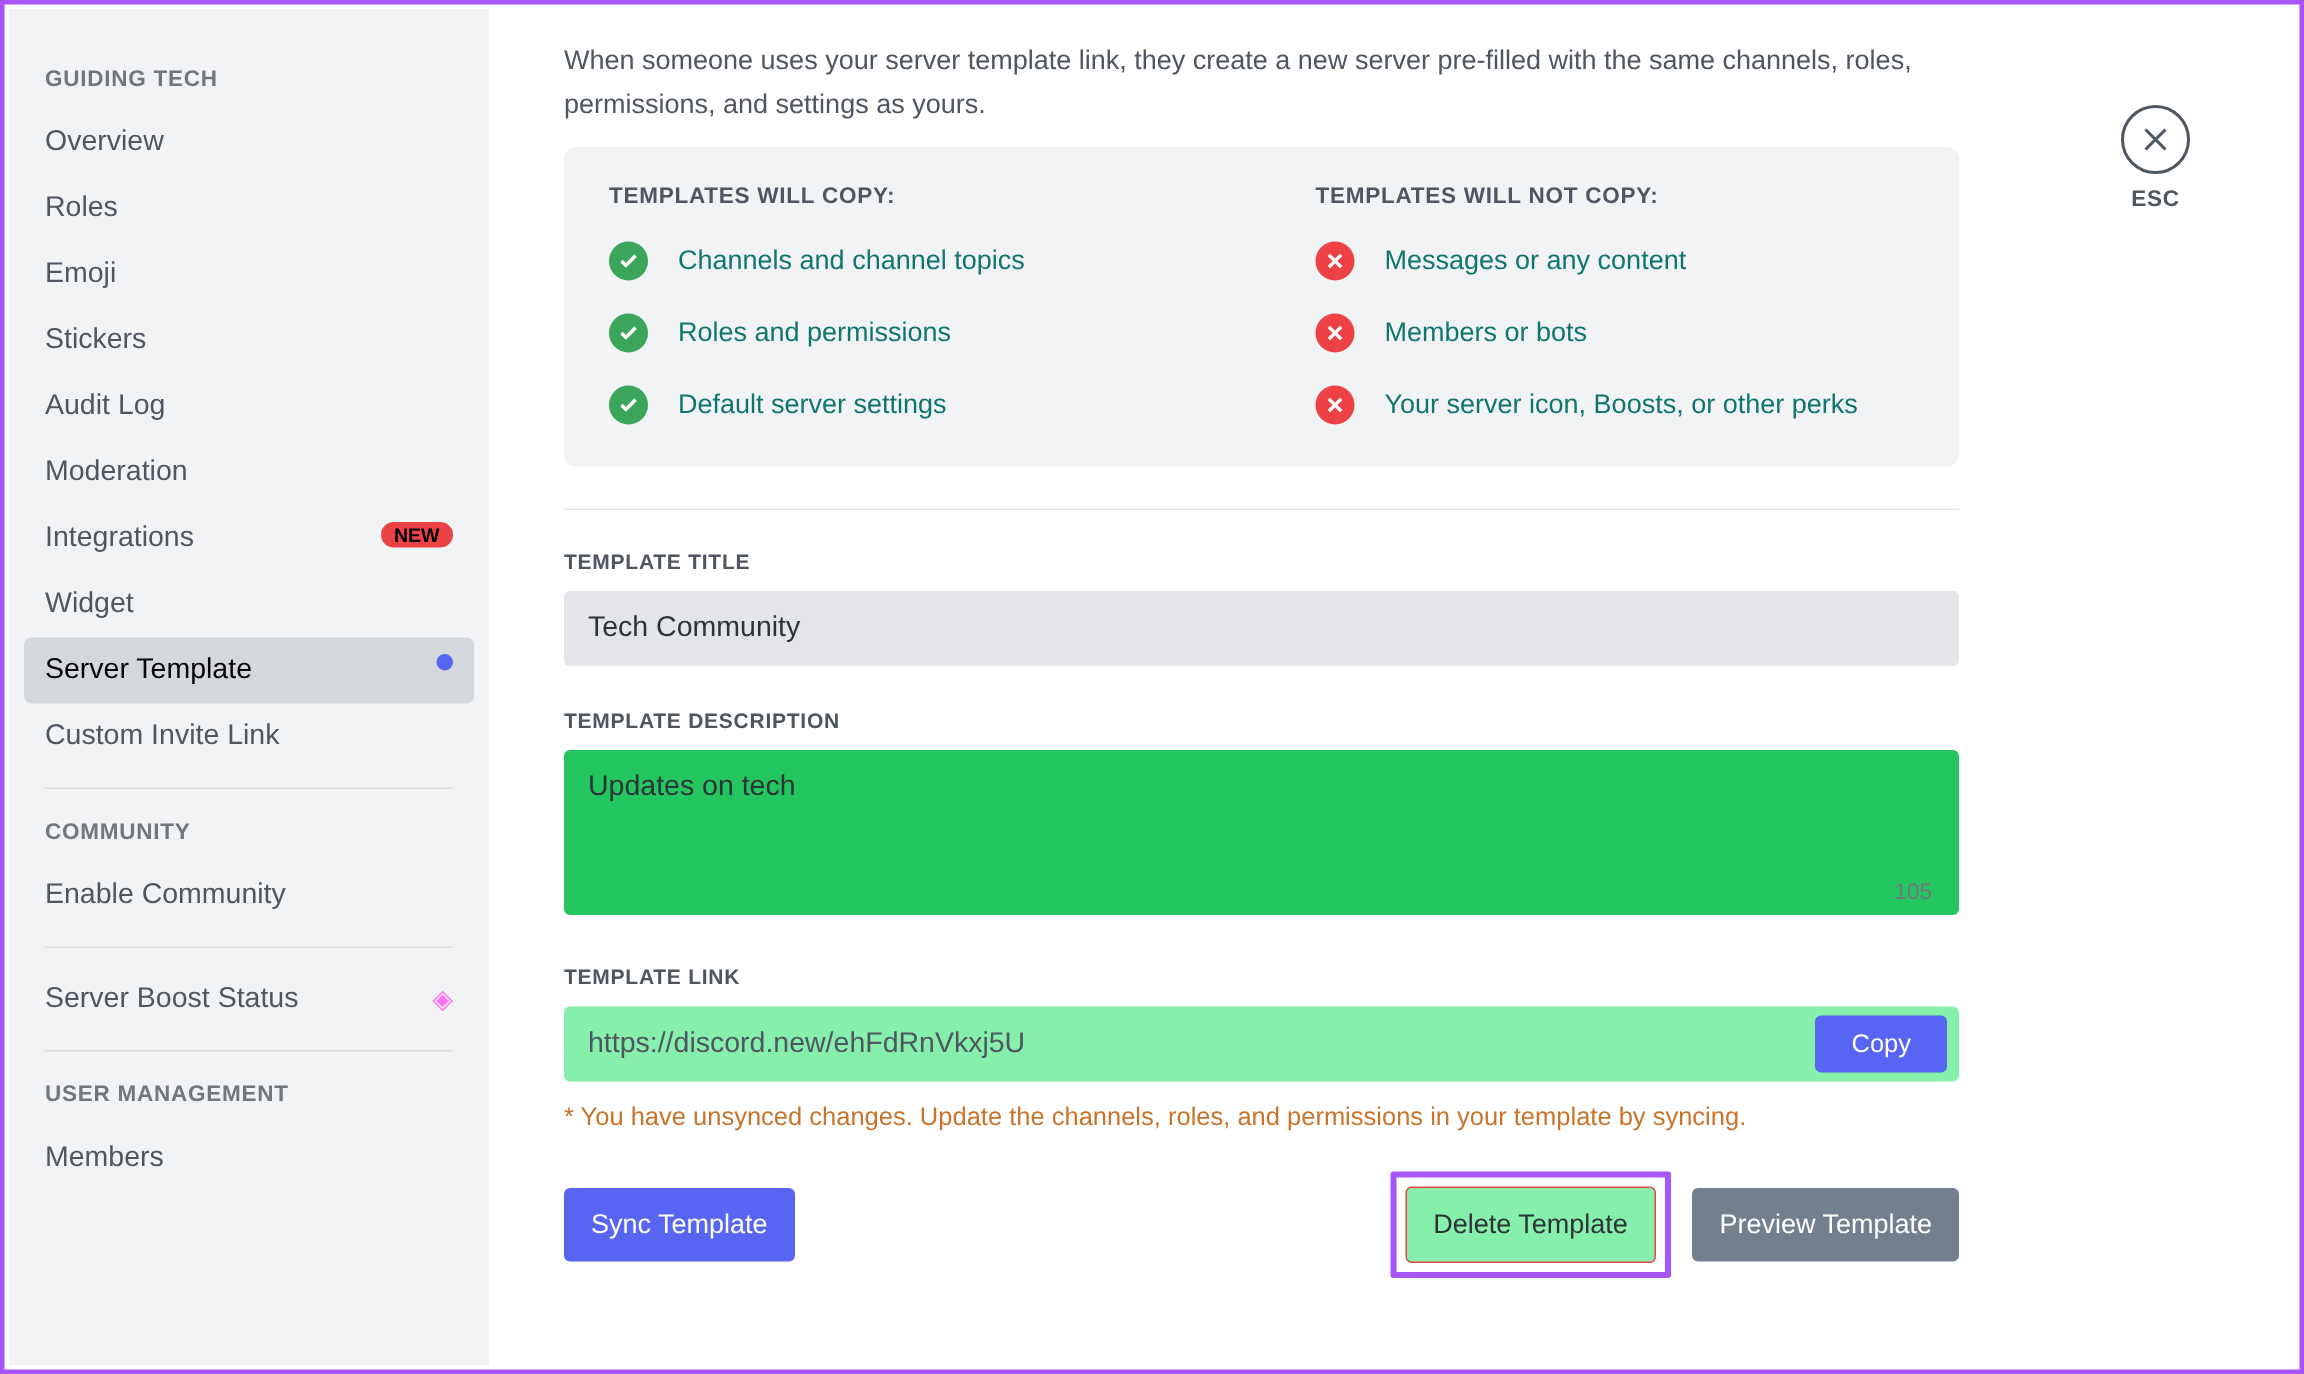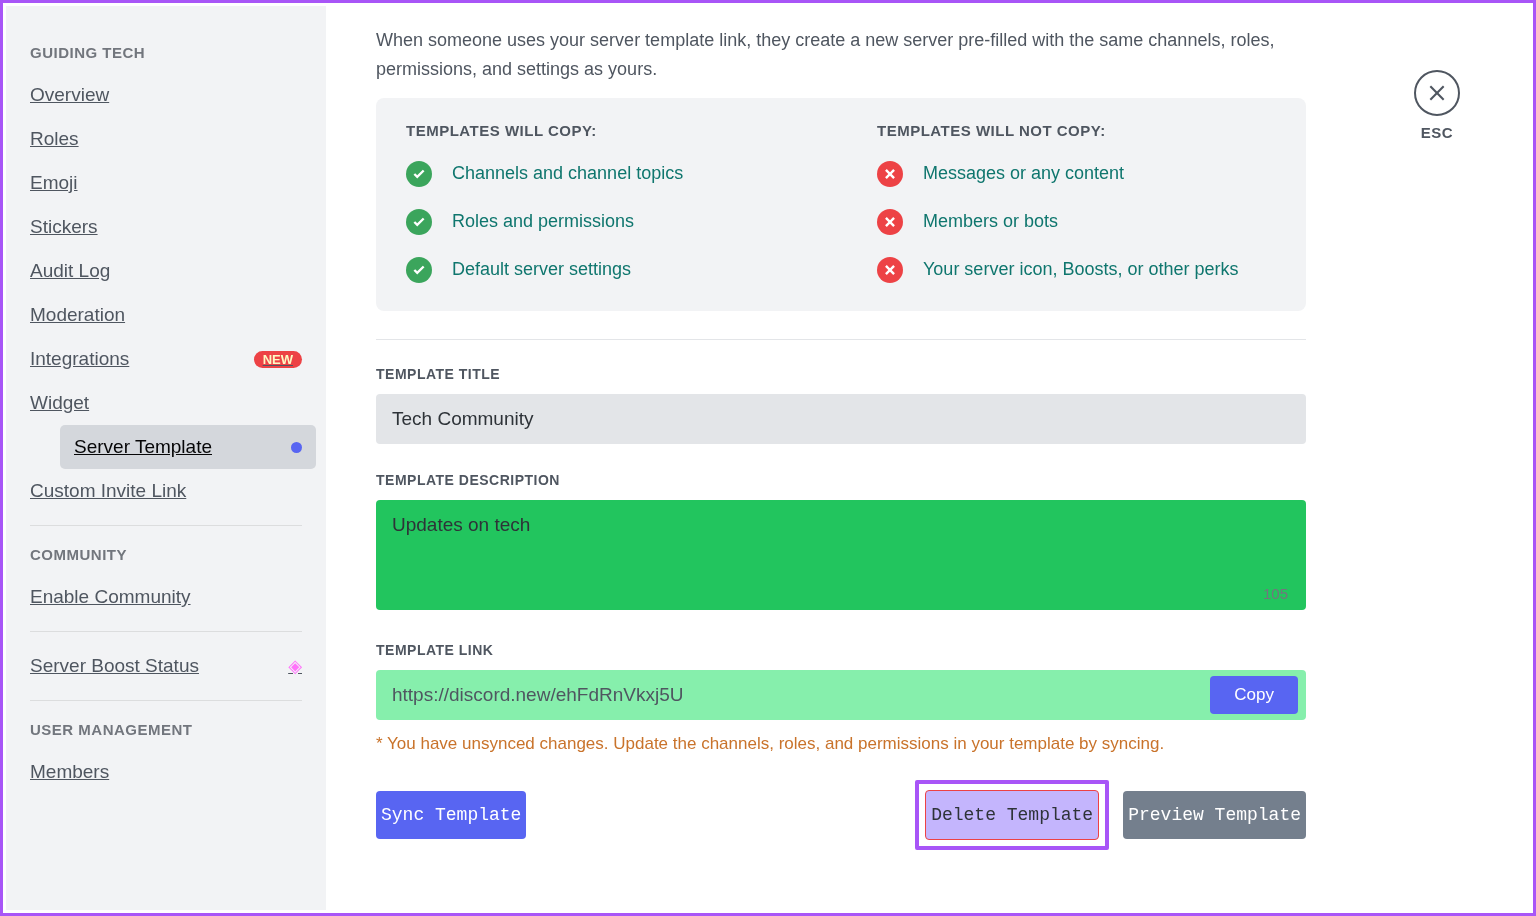--- a/index.html
+++ b/index.html
@@ -37,37 +37,35 @@
   color: #72767d;
   padding: 8px 14px 12px;
 }
 .sidebar-item {
   font-size: 19px;
   color: #4f5660;
   padding: 11px 14px;
   border-radius: 5px;
   cursor: pointer;
   display: flex;
-  align-items: center;
+  align-items: flex-start;
   justify-content: space-between;
-  text-decoration: underline;
 }
 .sidebar-item.active {
   background: #d4d7dc;
   color: #060607;
-  margin-left: 44px;
 }
 .sidebar-divider {
   height: 1px;
   background: #dcddde;
   margin: 12px 14px;
 }
 .badge-new {
   background: #ed4245;
-  color: #fef9c3;
+  color: #000000;
   font-size: 13px;
   font-weight: 700;
   padding: 1px 9px;
   border-radius: 10px;
 }
 .dot-indicator {
   width: 11px;
   height: 11px;
   background: #5865f2;
   border-radius: 50%;
@@ -207,29 +205,29 @@
 }
 .button-row {
   display: flex;
   max-width: 930px;
   margin-top: 26px;
   align-items: center;
 }
 .btn {
   border: none;
   font-size: 18px;
-  padding: 14px 5px;
+  padding: 14px 18px;
   border-radius: 4px;
   cursor: pointer;
-  font-family: Liberation Mono, monospace;
+  font-family: Liberation Sans, sans-serif;
 }
 .btn-primary { background: #5865f2; color: #fff; }
 .btn-grey { background: #747f8d; color: #fff; }
 .btn-outline-danger {
-  background: #c4b5fd;
+  background: #86efac;
   color: #2e3338;
   border: 1px solid #ed4245;
 }
 .delete-highlight {
   border: 4px solid #a855f7;
   padding: 6px;
   border-radius: 2px;
   margin-right: 14px;
 }
 .spacer { flex: 1; }

